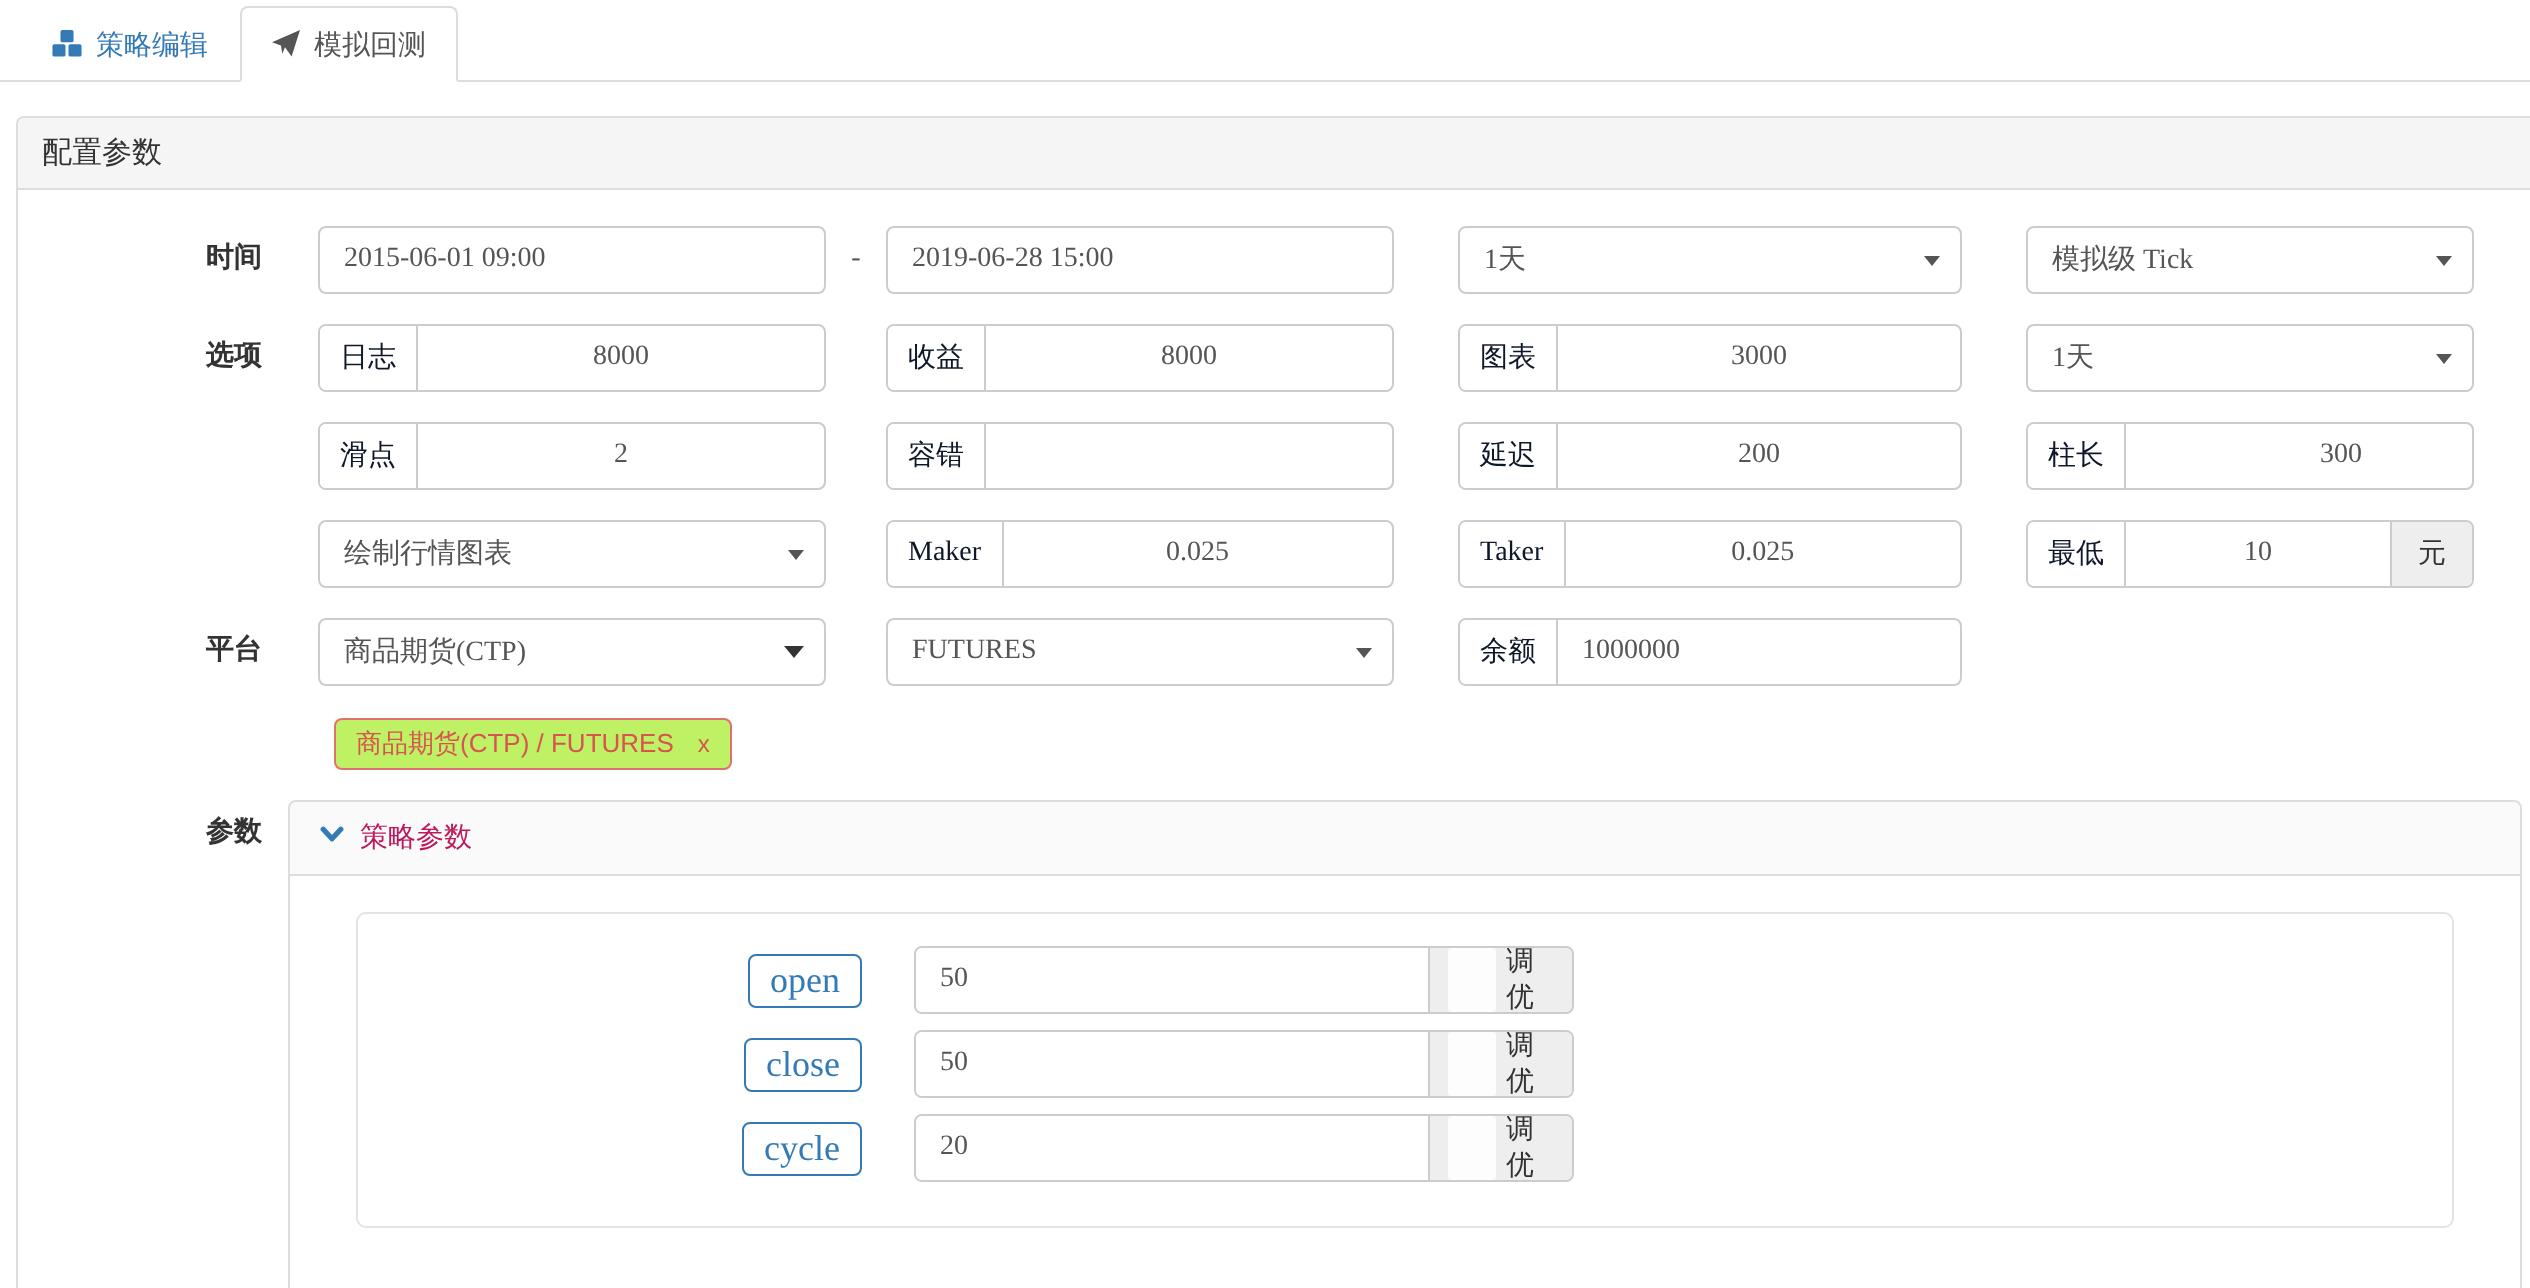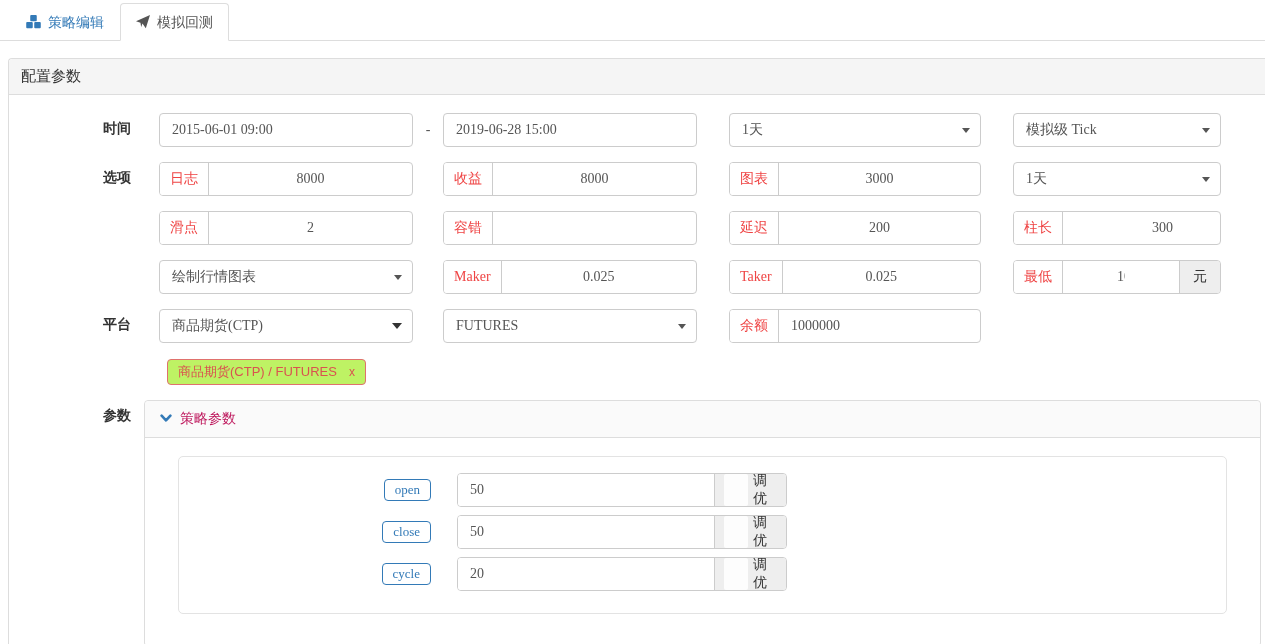--- a/index.html
+++ b/index.html
@@ -24,31 +24,31 @@
                min-height:600px; background:#fff; }
   .cfg-header { background:#f5f5f5; border-bottom:1px solid #ddd; padding:8px 12px;
                 font-size:15px; color:#333; border-radius:4px 0 0 0; }
   .cfg-body { padding:18px 0 20px 0; }
 
   .frow { display:flex; align-items:flex-start; margin-bottom:15px;font-family:Liberation Serif, serif; }
   .flabel { width:122px; flex-shrink:0; text-align:right; font-weight:bold;
             padding-top:7px; color:#333; }
   .fctrl { display:flex; align-items:center; margin-left:28px; }
 
-  .w1 { width:254px; } .w2 { width:254px; } .w3 { width:252px; } .w4 { width:208px;gap:42px; }
+  .w1 { width:254px; } .w2 { width:254px; } .w3 { width:252px; } .w4 { width:224px;gap:42px; }
   .g30 { margin-left:30px; } .g32 { margin-left:32px; }
   .dashgap { width:30px; text-align:center; color:#555; flex-shrink:0; }
 
   .box { height:34px; border:1px solid #ccc; border-radius:4px; background:#fff;
          display:flex; align-items:center; color:#555; overflow:hidden; }
   .box input { border:none; outline:none; flex:1; min-width:0; height:100%;
                padding:0 12px; font:inherit; color:#555; background:transparent; }
   .box.center input { text-align:center; }
   .addon-l { padding:0 10px; height:100%; display:flex; align-items:center;
-             border-right:1px solid #ccc; color:#ef4444; white-space:nowrap; background:#fff; }
+             border-right:1px solid #ccc; color:#0f172a; white-space:nowrap; background:#fff; }
   .addon-r { padding:0 13px; height:100%; display:flex; align-items:center;
              background:#eee; border-left:1px solid #ccc; color:#333; white-space:nowrap; }
 
   .sel { height:34px; border:1px solid #ccc; border-radius:4px; background:#fff;
          display:flex; align-items:center; justify-content:space-between;
          padding:0 10px 0 12px; color:#555; cursor:pointer; }
   .caret { width:0; height:0; border-left:4px solid transparent;
            border-right:4px solid transparent; border-top:5px solid #555; flex-shrink:0; }
   .caret.dark { border-left-width:5px; border-right-width:5px;
                 border-top:6px solid #333; }
@@ -65,21 +65,21 @@
   .sp-header { padding:9px 15px; background:#fafafa; border-bottom:1px solid #ddd;
                color:#be185d; display:flex; align-items:center; gap:8px;
                border-radius:4px 4px 0 0; cursor:pointer; }
   .sp-body { padding:18px 33px 32px 33px; }
   .sp-inner { border:1px solid #e3e3e3; border-radius:5px; padding:16px 0 22px 0; }
 
   .param-row { display:flex; align-items:center; margin-bottom:8px; }
   .param-row:last-child { margin-bottom:0; }
   .param-label-zone { width:252px; display:flex; justify-content:flex-end; flex-shrink:0; }
   .param-tag { border:1px solid #337ab7; color:#337ab7; background:#fff;
-               border-radius:4px; padding:2px 10px; font-size:13px; cursor:pointer; }
+               border-radius:4px; padding:2px 10px; font-size:18px; cursor:pointer; }
   .pgroup { display:flex; align-items:center; width:330px; height:34px; margin-left:26px;
             border:1px solid #ccc; border-radius:4px; background:#fff; overflow:hidden; }
   .pgroup input { border:none; outline:none; flex:1; min-width:0; height:100%;
                   padding:0 12px; font:inherit; color:#555; }
   .pgroup .addon-opt { width:72px; height:100%; background:#eee; border-left:1px solid #ccc;
                        display:flex; align-items:center; gap:5px; padding:0 9px;
                        color:#333; flex-shrink:0; cursor:pointer; }
   .cbx { appearance:none; -webkit-appearance:none; width:13px; height:13px;
          border:1px solid #b7b7b7; border-radius:2px; background:#fdfdfd;
          margin:0; cursor:pointer; flex-shrink:0; }

